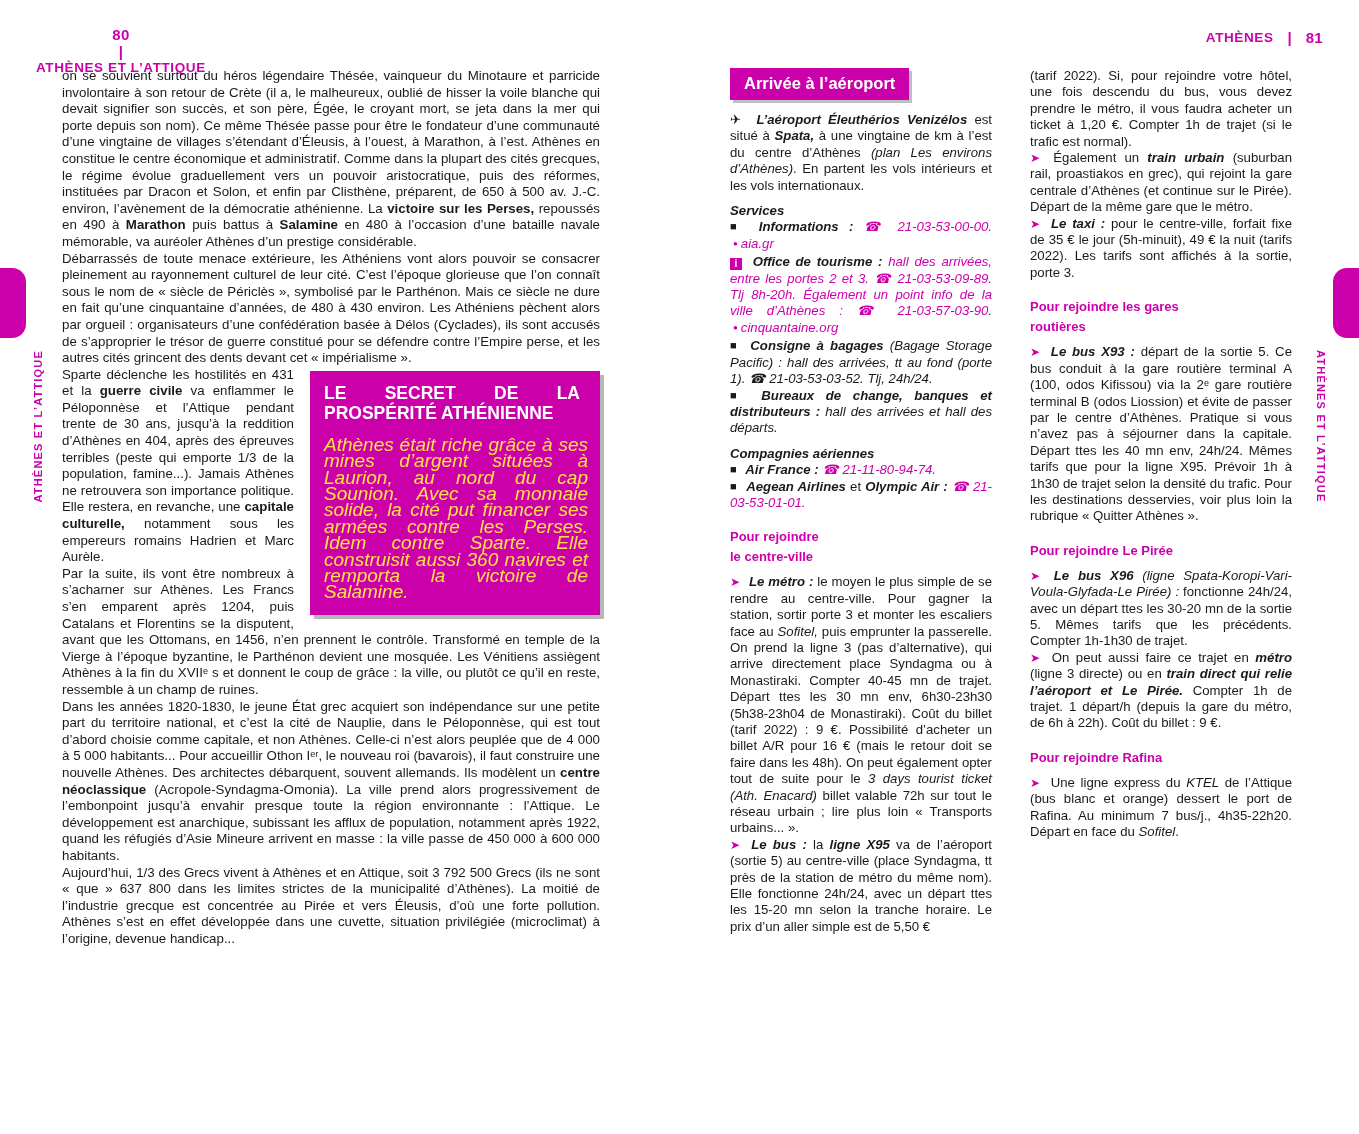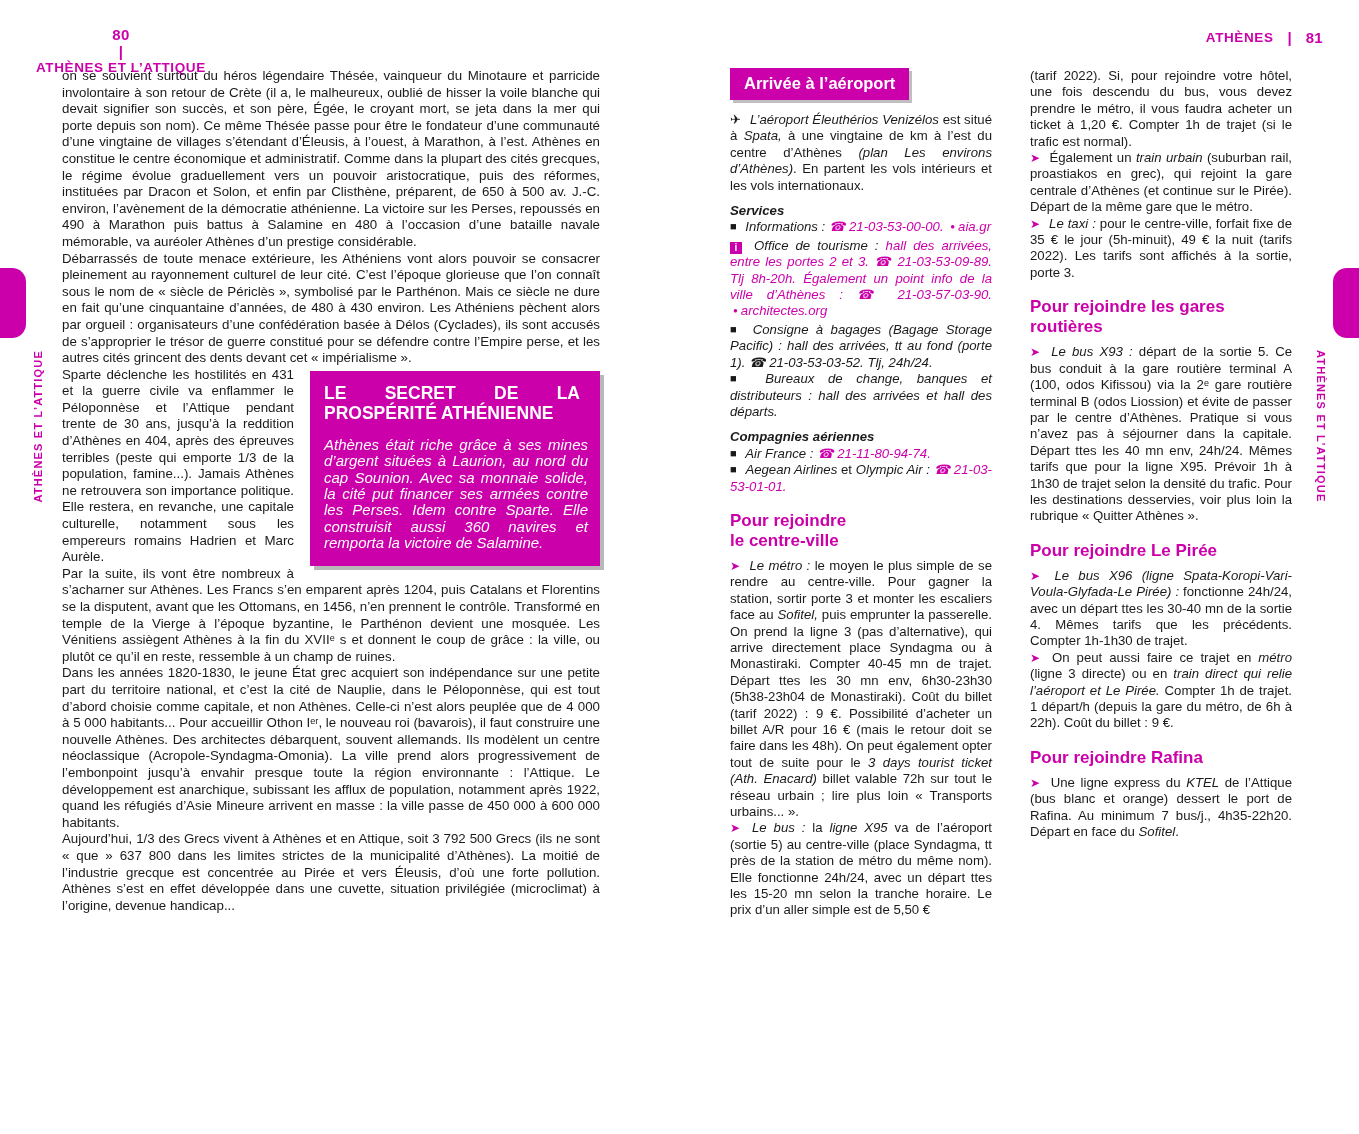--- a/index.html
+++ b/index.html
@@ -40,47 +40,47 @@
   .thumb.left { left:0; border-radius:0 14px 14px 0; }
   .thumb.right { right:0; border-radius:14px 0 0 14px; }
 
   
   .col { position:absolute; top:68px; text-align:justify; }
   .col p { margin:0; }
   .col-a { left:62px;  width:538px; font-size:13.3px; line-height:16.6px; }
   .col-b { left:730px; width:262px; font-size:13.2px; line-height:16.4px; }
   .col-c { left:1030px; width:262px; font-size:13.2px; line-height:16.4px; }
 
-  b, strong { font-weight:normal; }
+  b, strong { font-weight:bold; }
   i, em { font-style:italic; }
 
   
   .secretbox {
     float:right; width:290px; margin:4px 0 4px 16px;
     box-shadow:4px 4px 0 rgba(0,0,0,.28);
   }
   .secretbox .sb-head {
     background:#cc00aa; color:#ffffff; font-weight:bold;
     font-size:17.5px; line-height:20px; padding:12px 20px 10px 14px;
   }
   .secretbox .sb-body {
-    background:#cc00aa; color:#ffffff; font-style:italic;
-    font-size:15px; line-height:16.4px; padding:4px 12px 14px 14px;
+    background:#cc00aa; color:#fde047; font-style:italic;
+    font-size:19px; line-height:16.4px; padding:4px 12px 14px 14px;
     text-align:justify;
   }
 
   
   .banner {
     display:inline-block; background:#cc00aa; color:#fff;
     font-weight:bold; font-size:16.5px; line-height:19px;
     padding:6px 14px 7px 14px; margin-bottom:12px;
     box-shadow:3px 3px 0 rgba(0,0,0,.25);
   }
   .h2 {
-    color:#cc00aa; font-weight:bold; font-size:17px; line-height:20px;
+    color:#cc00aa; font-weight:bold; font-size:13px; line-height:20px;
     margin:16px 0 7px 0;
   }
   .h3 {
     font-weight:bold; font-style:italic; font-size:13.2px;
     margin:12px 0 2px 0;
   }
   .mag { color:#cc00aa; }
   .bullet-sq::before {
     content:"■"; color:#1a1a1a; font-size:11px; margin-right:5px;
     position:relative; top:-1px;
@@ -159,21 +159,21 @@
 
     <p class="para bullet-sq">
       <b><i>Informations :</i></b>
       <span class="mag"><i>☎ 21-03-53-00-00.</i></span>
       <span class="mag dot"><i>aia.gr</i></span>
     </p>
 
     <p class="para globe">
       <b><i>Office de tourisme :</i></b>
       <span class="mag"><i>hall des arrivées, entre les portes 2 et 3. ☎ 21-03-53-09-89. Tlj 8h-20h. Également un point info de la ville d’Athènes : ☎ 21-03-57-03-90.</i></span>
-      <span class="mag dot"><i>architectes.org</i></span>
+      <span class="mag dot"><i>cinquantaine.org</i></span>
     </p>
 
     <p class="para bullet-sq">
       <b><i>Consigne à bagages</i></b>
       <i>(Bagage Storage Pacific) : hall des arrivées, tt au fond (porte 1). ☎ 21-03-53-03-52. Tlj, 24h/24.</i>
     </p>
 
     <p class="para bullet-sq">
       <b><i>Bureaux de change, banques et distributeurs :</i></b>
       <i>hall des arrivées et hall des départs.</i>
@@ -223,21 +223,21 @@
       <span>routières</span>
     </div>
 
     <p class="para arrow">
       <b><i>Le bus X93 :</i></b><span> départ de la sortie 5. Ce bus conduit à la gare routière terminal A (100, odos Kifissou) via la 2ᵉ gare routière terminal B (odos Liossion) et évite de passer par le centre d’Athènes. Pratique si vous n’avez pas à séjourner dans la capitale. Départ ttes les 40 mn env, 24h/24. Mêmes tarifs que pour la ligne X95. Prévoir 1h à 1h30 de trajet selon la densité du trafic. Pour les destinations desservies, voir plus loin la rubrique « Quitter Athènes ».</span>
     </p>
 
     <div class="h2">Pour rejoindre Le Pirée</div>
 
     <p class="para arrow">
-      <b><i>Le bus X96</i></b><i> (ligne Spata-Koropi-Vari-Voula-Glyfada-Le Pirée) :</i><span> fonctionne 24h/24, avec un départ ttes les 30-40 mn de la sortie 4. Mêmes tarifs que les précédents. Compter 1h-1h30 de trajet.</span>
+      <b><i>Le bus X96</i></b><i> (ligne Spata-Koropi-Vari-Voula-Glyfada-Le Pirée) :</i><span> fonctionne 24h/24, avec un départ ttes les 30-20 mn de la sortie 5. Mêmes tarifs que les précédents. Compter 1h-1h30 de trajet.</span>
     </p>
 
     <p class="para arrow">
       <span> On peut aussi faire ce trajet en </span><b><i>métro</i></b><span> (ligne 3 directe) ou en </span><b><i>train direct qui relie l’aéroport et Le Pirée.</i></b><span> Compter 1h de trajet. 1 départ/h (depuis la gare du métro, de 6h à 22h). Coût du billet : 9 €.</span>
     </p>
 
 
     <div class="h2">Pour rejoindre Rafina</div>
 
     <p class="para arrow">

